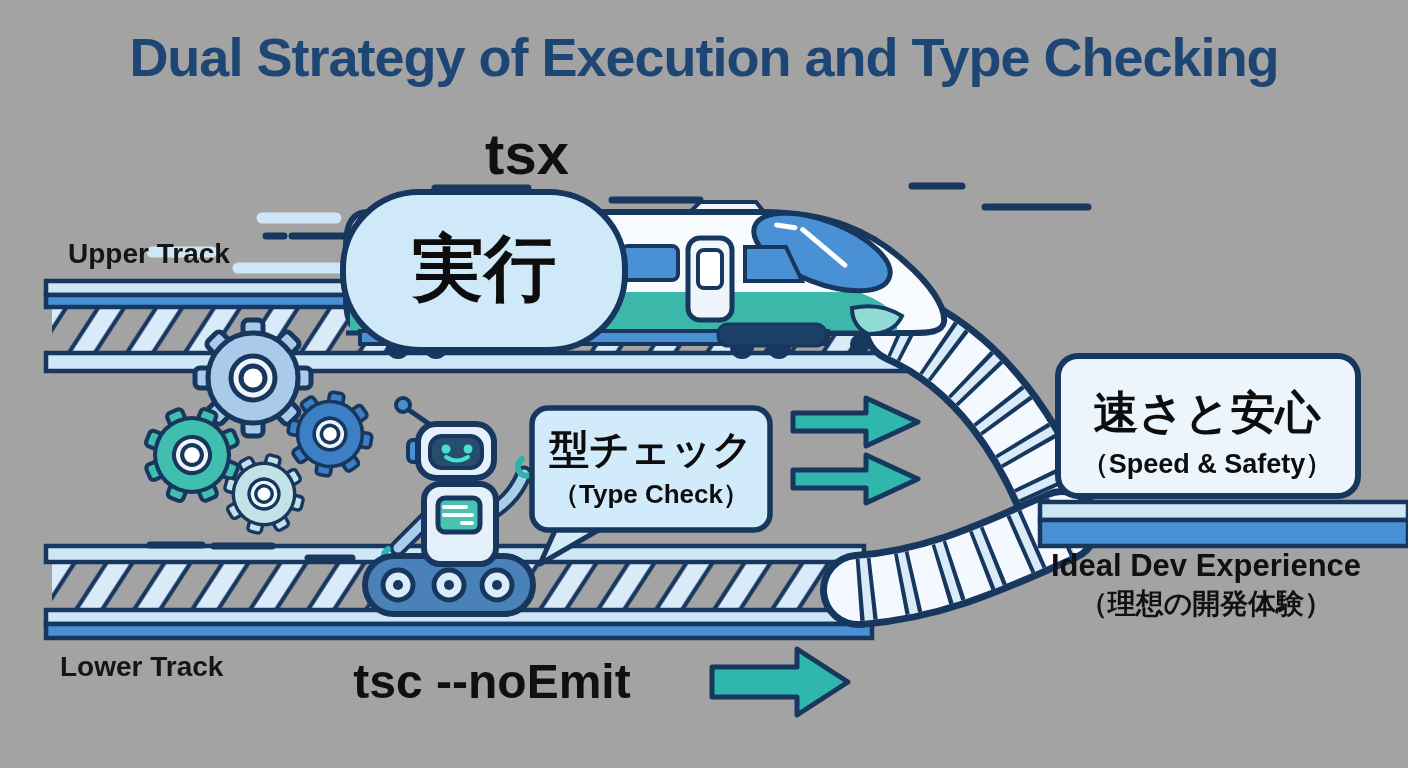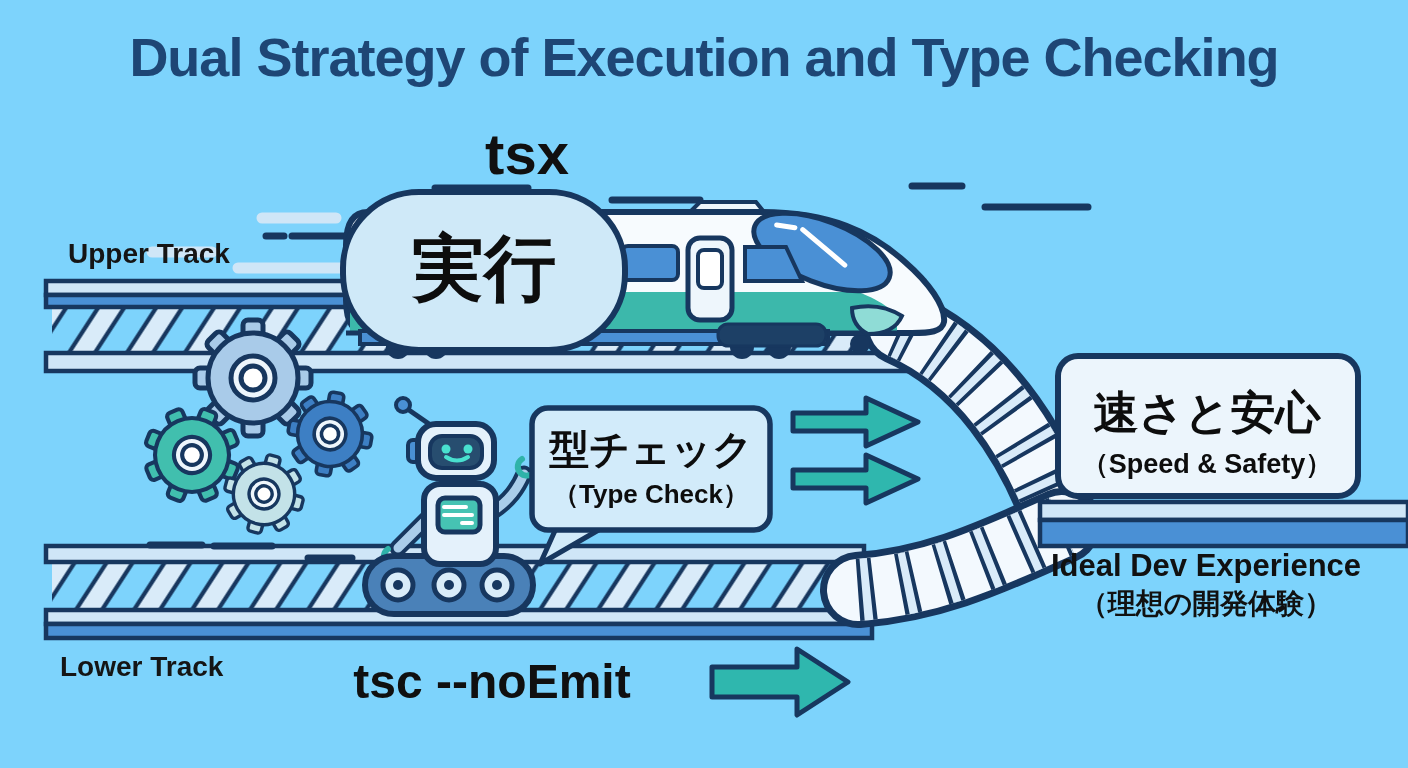--- a/index.html
+++ b/index.html
@@ -1,16 +1,16 @@
 <!DOCTYPE html>
 <html><head>
 <meta charset="utf-8">
 <style>
   html,body{margin:0;padding:0;background:#fdfdfb;}
-  .stage{width:1408px;height:768px;position:relative;overflow:hidden;background:#7dd3fc;
+  .stage{width:1408px;height:768px;position:relative;overflow:hidden;background:#a3a3a3;
          font-family:"Liberation Sans","DejaVu Sans",sans-serif;}
   svg{display:block;}
   text{font-family:"Liberation Sans","DejaVu Sans",sans-serif;}
   .title-txt{font-size:54px;font-weight:700;letter-spacing:-1px;}
   .track-label{font-size:28px;font-weight:700;fill:#151515;}
   .tool-label{font-size:58px;font-weight:800;fill:#101010;}
   .tool-label-sm{font-size:48px;font-weight:800;fill:#101010;}
   .badge-jp{font-size:72px;font-weight:700;fill:#0d0d0d;}
   .bubble-jp{font-size:40px;font-weight:700;fill:#0d0d0d;}
   .bubble-en{font-size:26px;font-weight:700;fill:#0d0d0d;}

